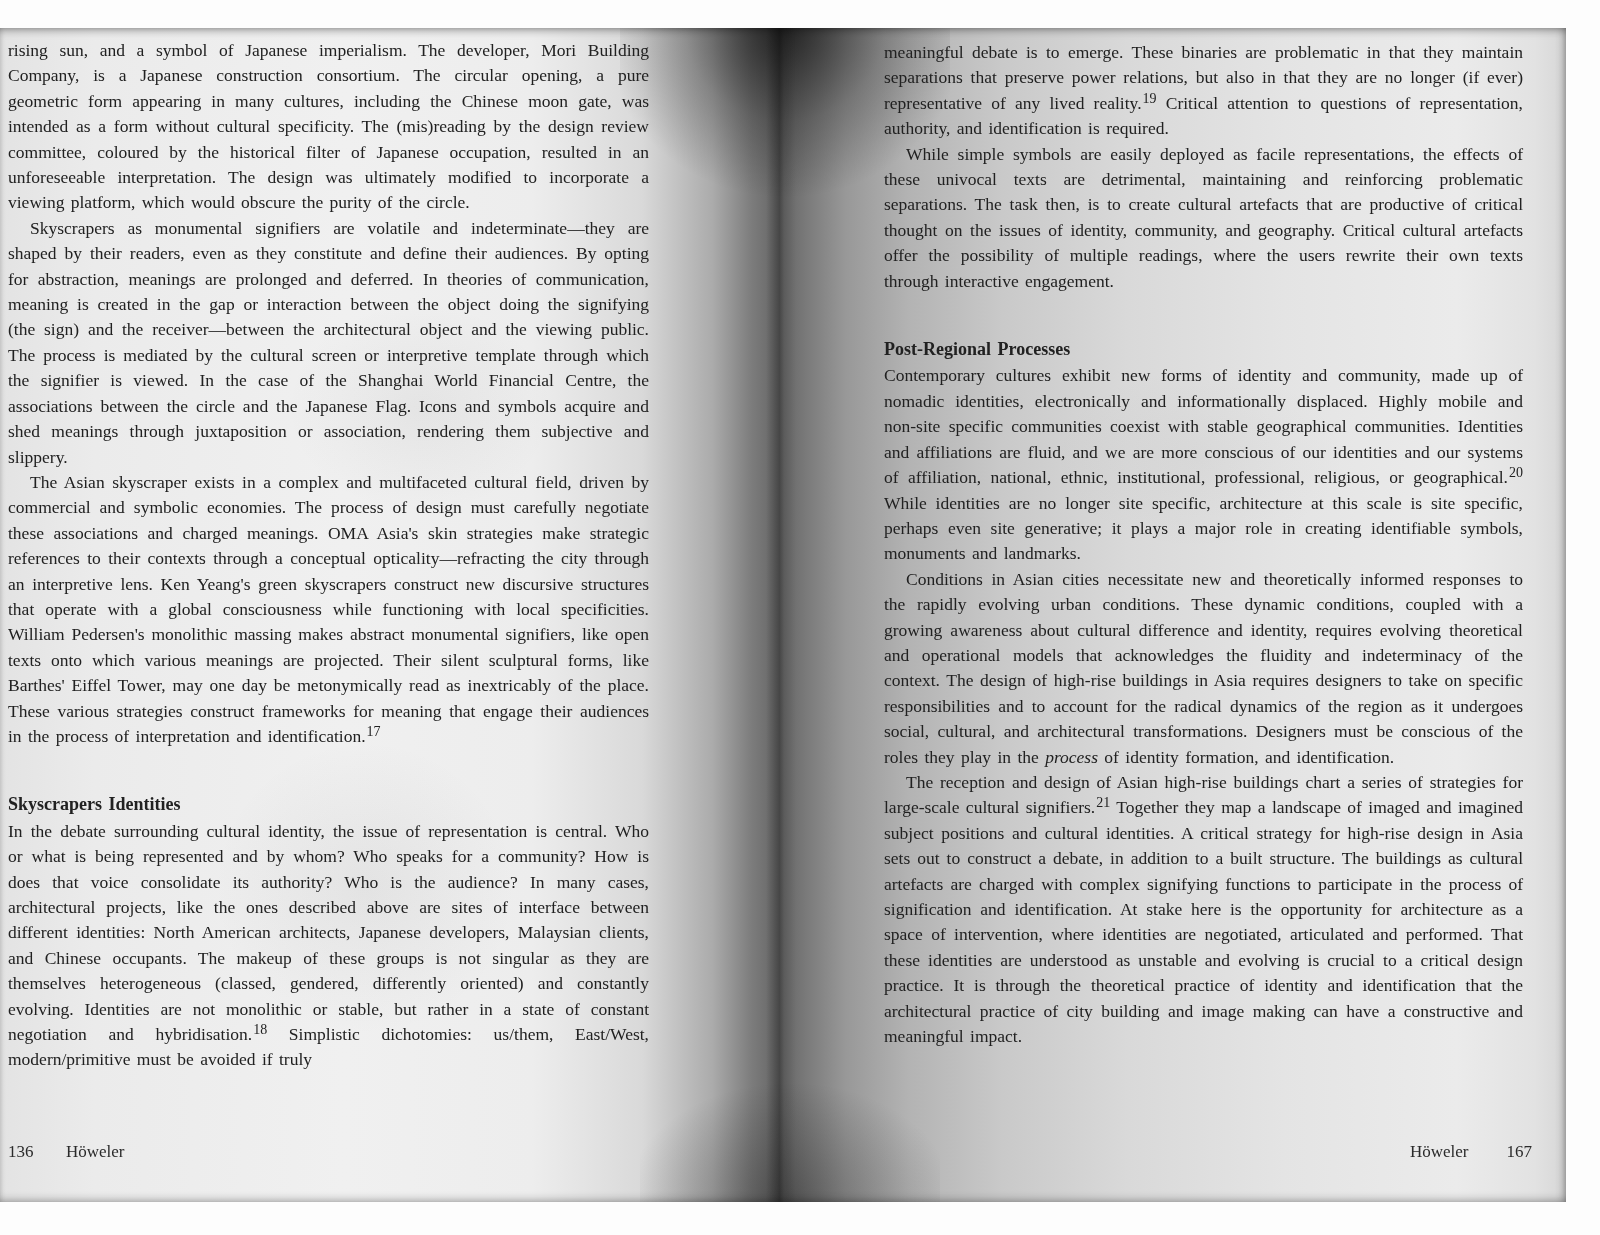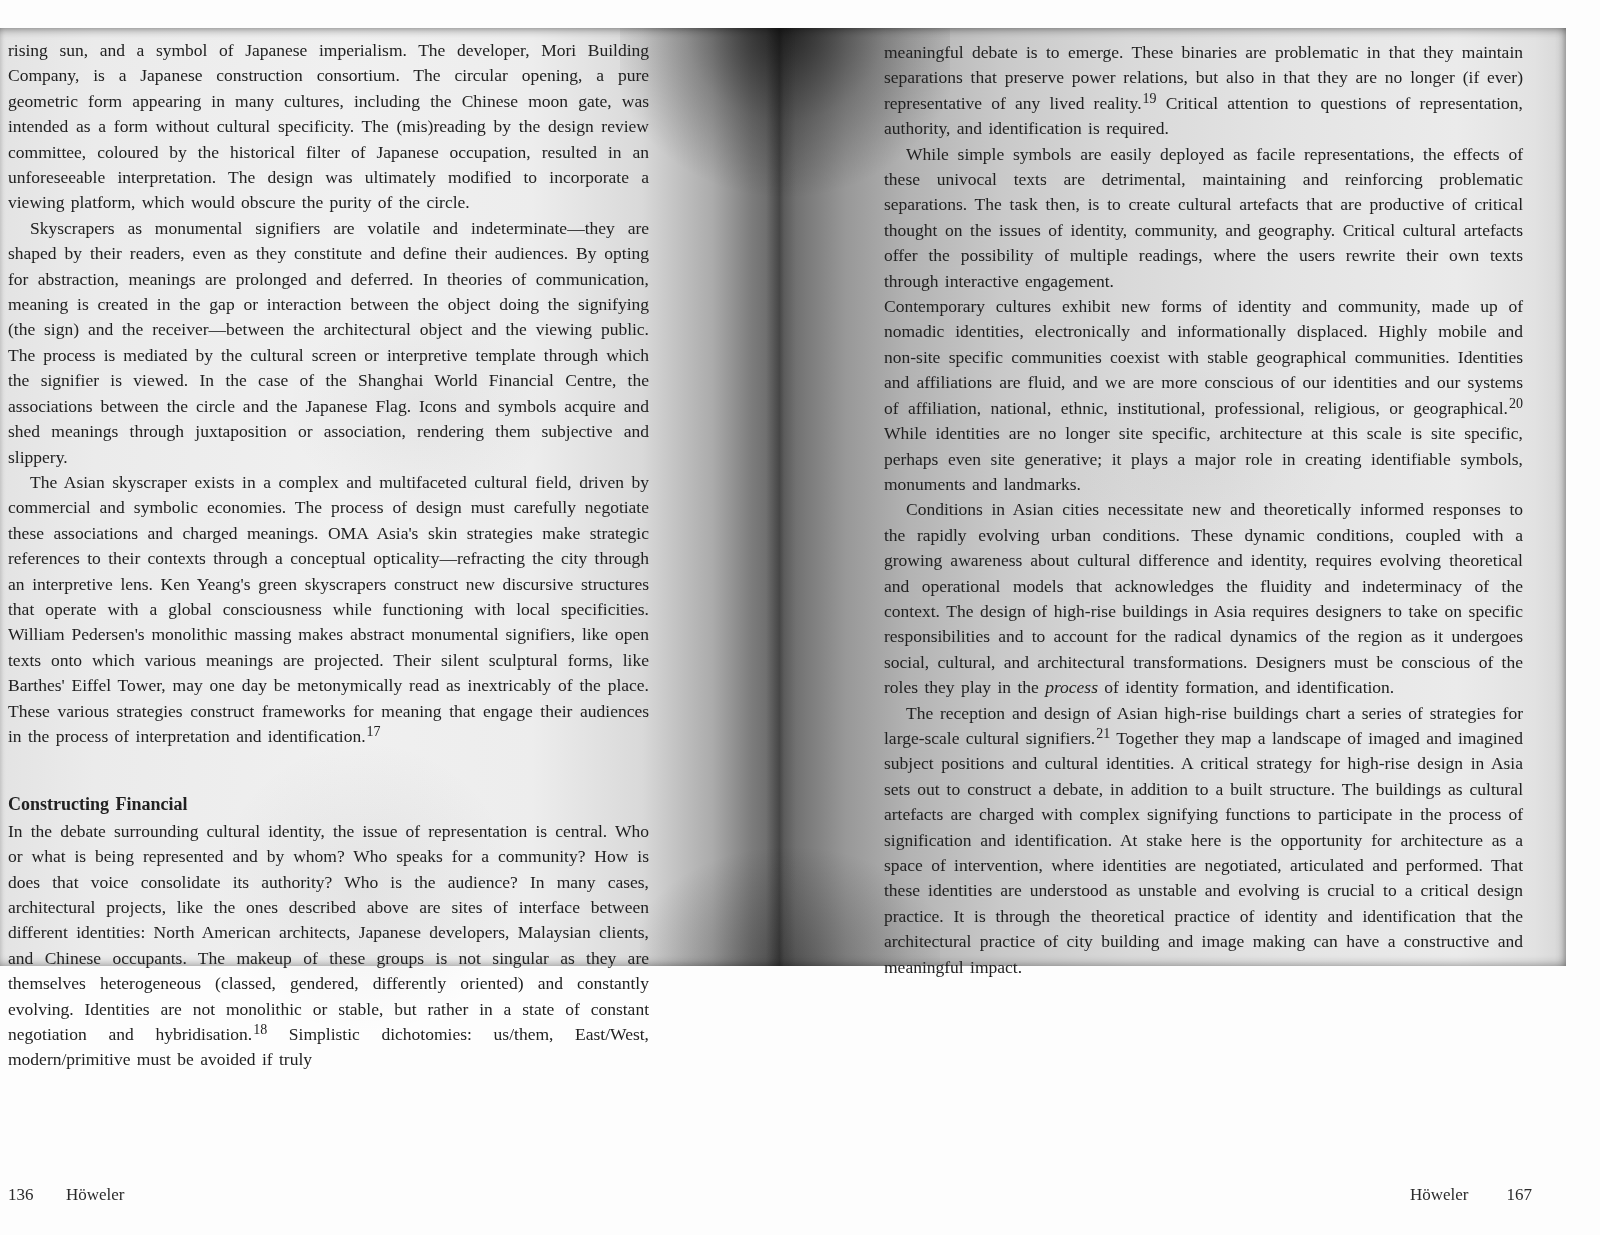--- a/index.html
+++ b/index.html
@@ -8,21 +8,21 @@
     position: relative;
     width: 1600px;
     height: 1235px;
     background: #fdfdfd;
     overflow: hidden;
     font-family: "Liberation Serif", serif;
   }
   .book {
     position: absolute;
     left: 0; top: 28px;
-    width: 1566px; height: 938px;
+    width: 1566px; height: 1174px;
     background: linear-gradient(90deg,
       #e3e3e3 0%, #ebebeb 6%, #f0f0f0 22%, #ededed 34%, #d9d9d9 41%,
       #ababab 45.5%, #7c7c7c 48%, #646464 49.8%, #7a7a7a 51.5%,
       #989898 54%, #b3b3b3 58%, #c9c9c9 64%, #d9d9d9 72%, #e4e4e4 82%,
       #ebebeb 93%, #e2e2e2 98%, #d6d6d6 100%);
     box-shadow:
       inset 0 7px 9px -5px rgba(0,0,0,.38),
       inset 0 -7px 9px -5px rgba(0,0,0,.28),
       inset -7px 0 9px -5px rgba(0,0,0,.30),
       inset 4px 0 6px -4px rgba(0,0,0,.12);
@@ -73,21 +73,20 @@
     line-height: 0;
     vertical-align: 6px;
     margin-left: 1px;
   }
 
   .footer {
     position: absolute;
     top: 1114px;
     color: #2a2a2a;
     font-size: 17px;
-    margin-top: 43px;
   }
   .footer.left { left: 8px; }
   .footer.left .pgnum { display: inline-block; min-width: 58px; }
   .footer.right { left: 1410px; width: 122px; display: flex; justify-content: space-between; }
 </style>
 </head>
 <body>
 
 <div class="scan">
   <div class="book">
@@ -97,27 +96,28 @@
     <div class="gutter-core"></div>
 
     <div class="smudge smudge-a"></div>
     <div class="smudge smudge-b"></div>
     <div class="smudge smudge-c"></div>
 
     <div class="page-body left">
         <p class="para">rising sun, and a symbol of Japanese imperialism. The developer, Mori Building Company, is a Japanese construction consortium. The circular opening, a pure geometric form appearing in many cultures, including the Chinese moon gate, was intended as a form without cultural specificity. The (mis)reading by the design review committee, coloured by the historical filter of Japanese occupation, resulted in an unforeseeable interpretation. The design was ultimately modified to incorporate a viewing platform, which would obscure the purity of the circle.</p>
         <p class="para indent">Skyscrapers as monumental signifiers are volatile and indeterminate—they are shaped by their readers, even as they constitute and define their audiences. By opting for abstraction, meanings are prolonged and deferred. In theories of communication, meaning is created in the gap or interaction between the object doing the signifying (the sign) and the receiver—between the architectural object and the viewing public. The process is mediated by the cultural screen or interpretive template through which the signifier is viewed. In the case of the Shanghai World Financial Centre, the associations between the circle and the Japanese Flag. Icons and symbols acquire and shed meanings through juxtaposition or association, rendering them subjective and slippery.</p>
         <p class="para indent">The Asian skyscraper exists in a complex and multifaceted cultural field, driven by commercial and symbolic economies. The process of design must carefully negotiate these associations and charged meanings. OMA Asia's skin strategies make strategic references to their contexts through a conceptual opticality—refracting the city through an interpretive lens. Ken Yeang's green skyscrapers construct new discursive structures that operate with a global consciousness while functioning with local specificities. William Pedersen's monolithic massing makes abstract monumental signifiers, like open texts onto which various meanings are projected. Their silent sculptural forms, like Barthes' Eiffel Tower, may one day be metonymically read as inextricably of the place. These various strategies construct frameworks for meaning that engage their audiences in the process of interpretation and identification.<sup class="fnref">17</sup></p>
-        <div class="heading">Constructing Financial</div>
+        <div class="heading">Skyscrapers Identities</div>
         <p class="para">In the debate surrounding cultural identity, the issue of representation is central. Who or what is being represented and by whom? Who speaks for a community? How is does that voice consolidate its authority? Who is the audience? In many cases, architectural projects, like the ones described above are sites of interface between different identities: North American architects, Japanese developers, Malaysian clients, and Chinese occupants. The makeup of these groups is not singular as they are themselves heterogeneous (classed, gendered, differently oriented) and constantly evolving. Identities are not monolithic or stable, but rather in a state of constant negotiation and hybridisation.<sup class="fnref">18</sup> Simplistic dichotomies: us/them, East/West, modern/primitive must be avoided if truly</p>
       </div>
 
     <div class="page-body right">
         <p class="para">meaningful debate is to emerge. These binaries are problematic in that they maintain separations that preserve power relations, but also in that they are no longer (if ever) representative of any lived reality.<sup class="fnref">19</sup> Critical attention to questions of representation, authority, and identification is required.</p>
         <p class="para indent">While simple symbols are easily deployed as facile representations, the effects of these univocal texts are detrimental, maintaining and reinforcing problematic separations. The task then, is to create cultural artefacts that are productive of critical thought on the issues of identity, community, and geography. Critical cultural artefacts offer the possibility of multiple readings, where the users rewrite their own texts through interactive engagement.</p>
+        <div class="heading">Post-Regional Processes</div>
         <p class="para">Contemporary cultures exhibit new forms of identity and community, made up of nomadic identities, electronically and informationally displaced. Highly mobile and non-site specific communities coexist with stable geographical communities. Identities and affiliations are fluid, and we are more conscious of our identities and our systems of affiliation, national, ethnic, institutional, professional, religious, or geographical.<sup class="fnref">20</sup> While identities are no longer site specific, architecture at this scale is site specific, perhaps even site generative; it plays a major role in creating identifiable symbols, monuments and landmarks.</p>
         <p class="para indent">Conditions in Asian cities necessitate new and theoretically informed responses to the rapidly evolving urban conditions. These dynamic conditions, coupled with a growing awareness about cultural difference and identity, requires evolving theoretical and operational models that acknowledges the fluidity and indeterminacy of the context. The design of high-rise buildings in Asia requires designers to take on specific responsibilities and to account for the radical dynamics of the region as it undergoes social, cultural, and architectural transformations. Designers must be conscious of the roles they play in the <i>process</i> of identity formation, and identification.</p>
         <p class="para indent">The reception and design of Asian high-rise buildings chart a series of strategies for large-scale cultural signifiers.<sup class="fnref">21</sup> Together they map a landscape of imaged and imagined subject positions and cultural identities. A critical strategy for high-rise design in Asia sets out to construct a debate, in addition to a built structure. The buildings as cultural artefacts are charged with complex signifying functions to participate in the process of signification and identification. At stake here is the opportunity for architecture as a space of intervention, where identities are negotiated, articulated and performed. That these identities are understood as unstable and evolving is crucial to a critical design practice. It is through the theoretical practice of identity and identification that the architectural practice of city building and image making can have a constructive and meaningful impact.</p>
       </div>
 
     <div class="footer left">
       <span class="pgnum">136</span><span>Höweler</span>
     </div>
 
     <div class="footer right">

